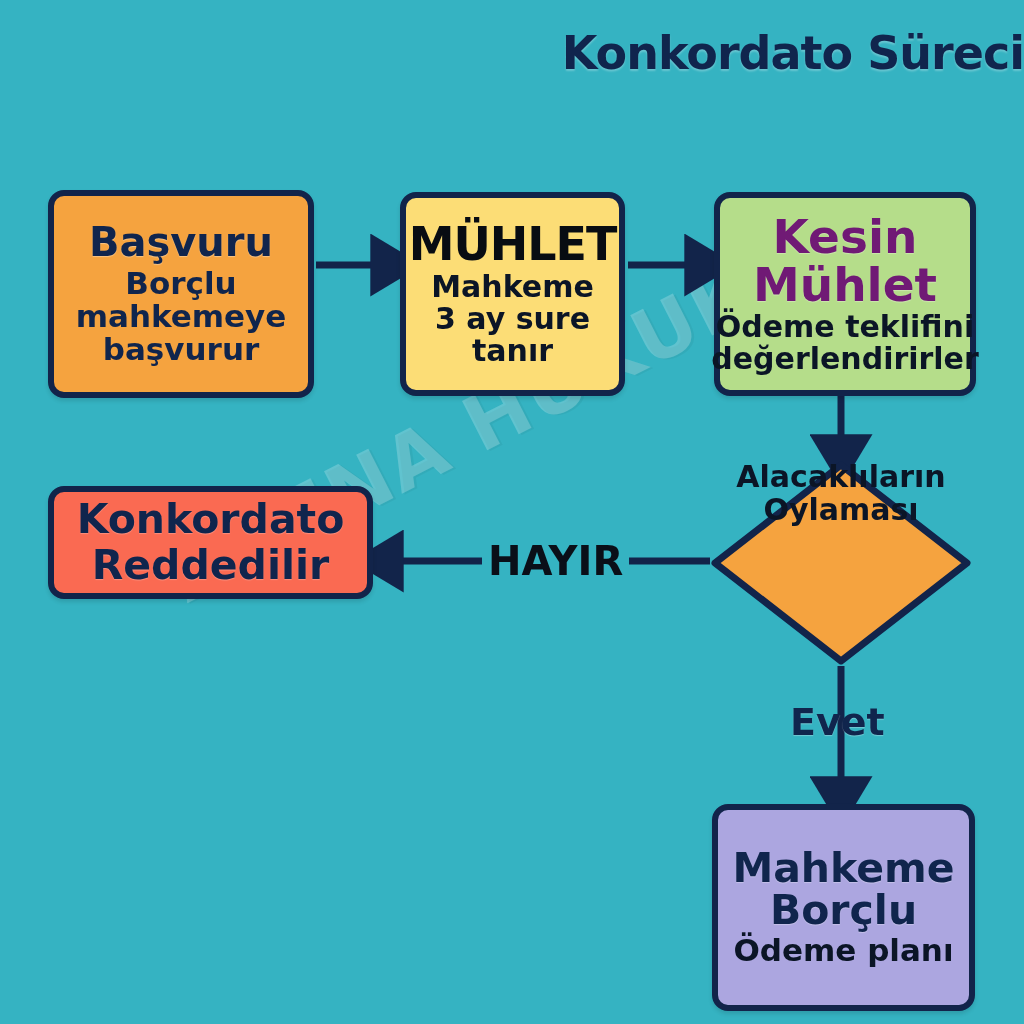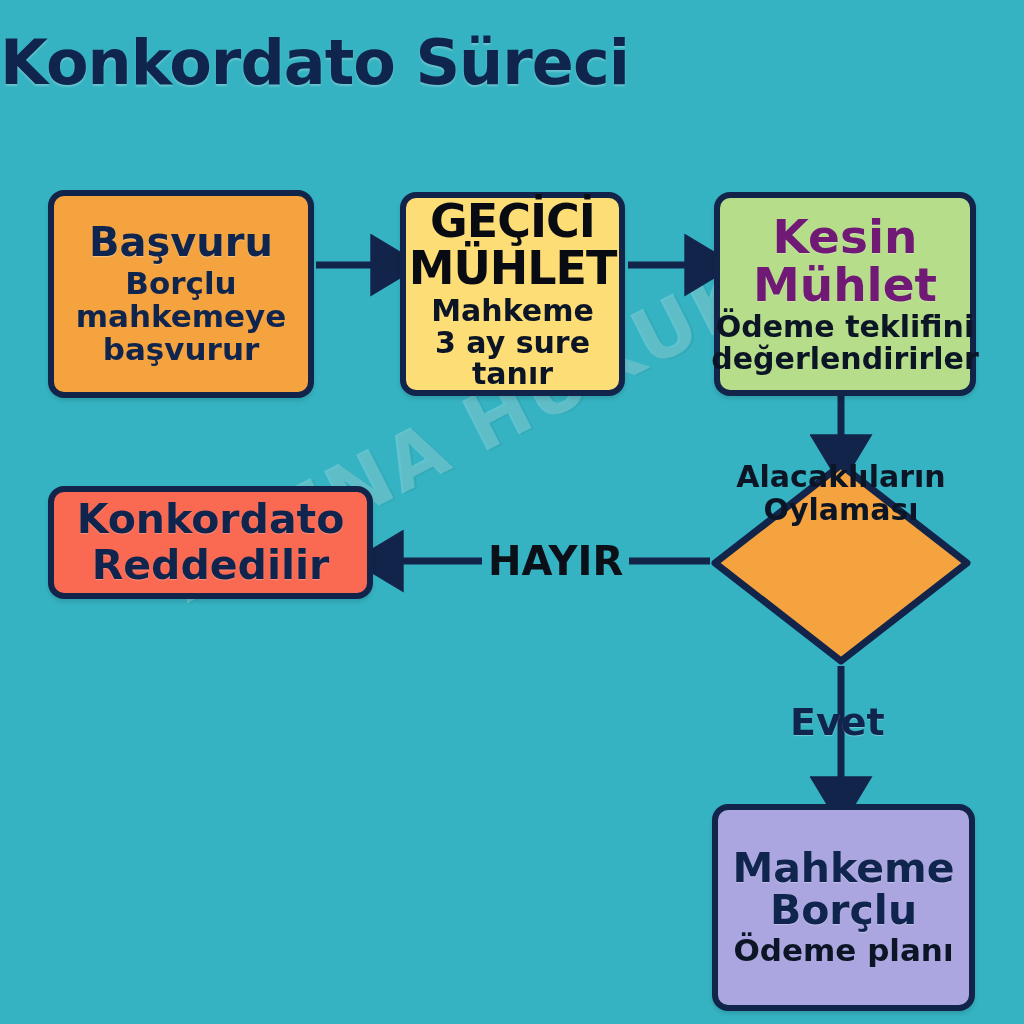--- a/index.html
+++ b/index.html
@@ -28,22 +28,22 @@
     white-space:nowrap;
     pointer-events:none;
     user-select:none;
   }
 
   
   .title{
     position:absolute;
     left:0; top:26px;
     width:1024px;
-    text-align:left;
-    font-size:62px;
+    text-align:right;
+    font-size:46px;
     font-weight:800;
     color:#10254d;
     letter-spacing:-1px;
     text-shadow:0 2px 2px rgba(255,255,255,0.25);
   }
 
   
   .node{
     position:absolute;
     box-sizing:border-box;
@@ -180,21 +180,20 @@
     <div class="head">Başvuru</div>
     <div class="sub">
       <div>Borçlu</div>
       <div>mahkemeye</div>
       <div>başvurur</div>
     </div>
   </div>
 
   <div class="node" id="node-gecici">
     <div class="head">
-      <div>GEÇİCİ</div>
       <div>MÜHLET</div>
     </div>
     <div class="sub">
       <div>Mahkeme</div>
       <div>3 ay sure tanır</div>
     </div>
   </div>
 
   <div class="node" id="node-kesin">
     <div class="head">

